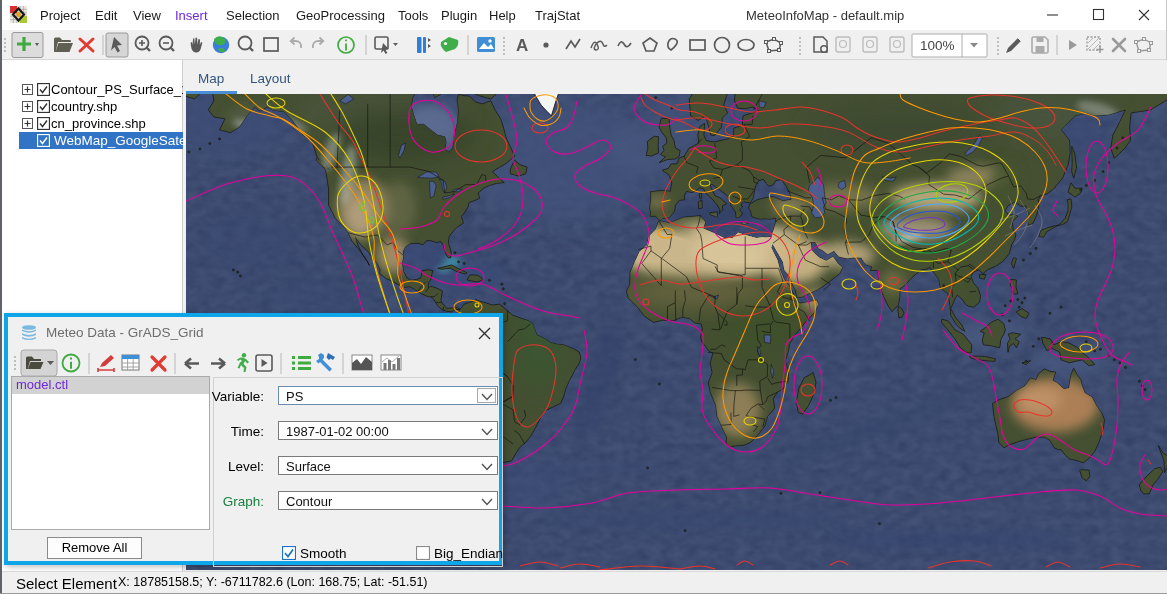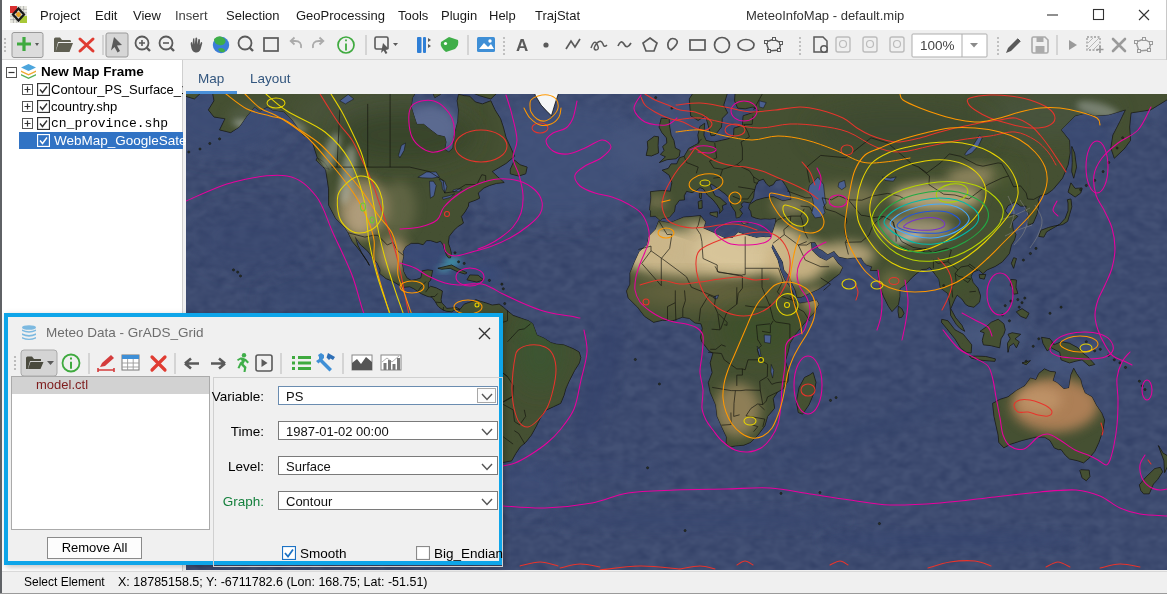--- a/index.html
+++ b/index.html
@@ -21,21 +21,21 @@
       <line y1="13.6" x1="0" y2="13.6" x2="17"></line>
     </g>
     <rect x="0" y="0" width="7" height="7" fill="#d83030"></rect>
     <rect x="10" y="10" width="7" height="7" fill="#a8c838"></rect>
     <path d="M8.5 2.5 L14 8.5 L8.5 14.5 L3 8.5 Z" fill="none" stroke="#181818" stroke-width="2.2"></path>
     <path d="M8.5 5.5 L11.5 8.5 L8.5 11.5 L5.5 8.5 Z" fill="#e8a020"></path>
   </svg>
 <span style="position:absolute;left:40px;top:8px;font-size:13px;color:#1a1a1a">Project</span>
 <span style="position:absolute;left:95px;top:8px;font-size:13px;color:#1a1a1a">Edit</span>
 <span style="position:absolute;left:133px;top:8px;font-size:13px;color:#1a1a1a">View</span>
-<span style="position:absolute;left:175px;top:8px;font-size:13px;color:#404040">Insert</span>
+<span style="position:absolute;left:175px;top:8px;font-size:13px;color:#6d28d9">Insert</span>
 <span style="position:absolute;left:226px;top:8px;font-size:13px;color:#1a1a1a">Selection</span>
 <span style="position:absolute;left:296px;top:8px;font-size:13px;color:#1a1a1a">GeoProcessing</span>
 <span style="position:absolute;left:398px;top:8px;font-size:13px;color:#1a1a1a">Tools</span>
 <span style="position:absolute;left:441px;top:8px;font-size:13px;color:#1a1a1a">Plugin</span>
 <span style="position:absolute;left:489px;top:8px;font-size:13px;color:#1a1a1a">Help</span>
 <span style="position:absolute;left:535px;top:8px;font-size:13px;color:#1a1a1a">TrajStat</span>
 <span class="abs" style="left:746px;top:8px;font-size:13px;color:#333">MeteoInfoMap - default.mip</span>
 <svg class="abs" width="140" height="30" style="left:1027px;top:0" xmlns="http://www.w3.org/2000/svg">
 <g stroke="#333" stroke-width="1.1" fill="none">
 <line x1="20" y1="15" x2="31" y2="15"></line>
@@ -174,34 +174,20 @@
     <path d="M1136 12 l8-3 7 4 -2 7 -10 1 z" stroke="#9a9a9a" stroke-width="1.4" fill="none"></path>
     <rect x="1134.5" y="10.5" width="3" height="3" fill="#f0f0f0" stroke="#9a9a9a" stroke-width="1"></rect>
     <rect x="1142.5" y="7.5" width="3" height="3" fill="#f0f0f0" stroke="#9a9a9a" stroke-width="1"></rect>
     <rect x="1149.5" y="11.5" width="3" height="3" fill="#f0f0f0" stroke="#9a9a9a" stroke-width="1"></rect>
     <rect x="1147.5" y="18.5" width="3" height="3" fill="#f0f0f0" stroke="#9a9a9a" stroke-width="1"></rect>
     <rect x="1137.5" y="19.5" width="3" height="3" fill="#f0f0f0" stroke="#9a9a9a" stroke-width="1"></rect>
   </svg>
 
 <div class="abs" style="left:0;top:60px;width:183px;height:511px;background:#fff;border-right:1px solid #cfcfcf"></div>
 <div class="abs" style="left:0;top:60px;width:183px;height:511px;">
-  <div class="abs" style="left:0;top:4px;width:183px;height:17px;position:relative">
-    <svg width="11" height="11" style="position:absolute;left:6px;top:3px" xmlns="http://www.w3.org/2000/svg">
-        <rect x="0.5" y="0.5" width="10" height="10" fill="#fff" stroke="#555"></rect>
-        <g stroke="#333" stroke-width="1.2">
-          <path d="M2.5 5.5 h6"></path>
-        </g>
-      </svg>
-      <svg width="17" height="15" style="position:absolute;left:20px;top:0px" xmlns="http://www.w3.org/2000/svg">
-        <path d="M8.5 0 L16 3.5 L8.5 7 L1 3.5 Z" fill="#4da6dd"></path>
-        <path d="M1 6.5 L8.5 10 L16 6.5 L16 8 L8.5 11.5 L1 8 Z" fill="#f0a830"></path>
-        <path d="M1 10 L8.5 13.5 L16 10 L16 11.5 L8.5 15 L1 11.5 Z" fill="#58b058"></path>
-      </svg>
-    <span class="abs" style="left:41px;top:0px;font-size:13.5px;font-weight:bold;color:#000">New Map Frame</span>
-  </div>
   <div class="abs" style="left:0;top:21px;width:183px;height:17px;">
     <svg width="11" height="11" style="position:absolute;left:22px;top:3px" xmlns="http://www.w3.org/2000/svg">
         <rect x="0.5" y="0.5" width="10" height="10" fill="#fff" stroke="#555"></rect>
         <g stroke="#333" stroke-width="1.2">
           <path d="M2.5 5.5 h6 M5.5 2.5 v6"></path>
         </g>
       </svg>
       <svg width="13" height="13" style="position:absolute;left:37px;top:2px" xmlns="http://www.w3.org/2000/svg">
         <rect x="0.5" y="0.5" width="12" height="12" fill="#fff" stroke="#333" stroke-width="1.3"></rect>
         <path d="M3 6.5 L5.5 9.5 L10 3.5" stroke="#333" stroke-width="1.4" fill="none"></path>
@@ -214,21 +200,21 @@
         <g stroke="#333" stroke-width="1.2">
           <path d="M2.5 5.5 h6 M5.5 2.5 v6"></path>
         </g>
       </svg>
       <svg width="13" height="13" style="position:absolute;left:37px;top:2px" xmlns="http://www.w3.org/2000/svg">
         <rect x="0.5" y="0.5" width="12" height="12" fill="#fff" stroke="#333" stroke-width="1.3"></rect>
         <path d="M3 6.5 L5.5 9.5 L10 3.5" stroke="#333" stroke-width="1.4" fill="none"></path>
       </svg>
     <span class="abs" style="left:51px;top:1px;font-size:13px;color:#000">country.shp</span>
   </div>
-  <div class="abs" style="left:0;top:55px;width:183px;height:17px;font-family:Liberation Mono, monospace;">
+  <div class="abs" style="left:0;top:55px;width:183px;height:17px;">
     <svg width="11" height="11" style="position:absolute;left:22px;top:3px" xmlns="http://www.w3.org/2000/svg">
         <rect x="0.5" y="0.5" width="10" height="10" fill="#fff" stroke="#555"></rect>
         <g stroke="#333" stroke-width="1.2">
           <path d="M2.5 5.5 h6 M5.5 2.5 v6"></path>
         </g>
       </svg>
       <svg width="13" height="13" style="position:absolute;left:37px;top:2px" xmlns="http://www.w3.org/2000/svg">
         <rect x="0.5" y="0.5" width="12" height="12" fill="#fff" stroke="#333" stroke-width="1.3"></rect>
         <path d="M3 6.5 L5.5 9.5 L10 3.5" stroke="#333" stroke-width="1.4" fill="none"></path>
       </svg>
@@ -704,21 +690,21 @@
       <g transform="translate(372,7)">
         <rect x="0" y="0" width="20" height="15" fill="#fff" stroke="#888"></rect>
         <rect x="2.5" y="8" width="3" height="7" fill="#777"></rect>
         <rect x="7" y="5" width="3" height="10" fill="#777"></rect>
         <rect x="11.5" y="9" width="3" height="6" fill="#777"></rect>
         <rect x="16" y="3" width="3" height="12" fill="#777"></rect>
         <path d="M1 7 L6 3 L11 7 L18 1" stroke="#999" stroke-width="0.8" fill="none"></path>
       </g>
     </svg>
  <div class="abs" style="left:3px;top:59px;width:199px;height:154px;background:#fff;border:1px solid #aaa">
-   <div style="height:17px;background:#d2d2d2;font-size:13px;color:#7f1d1d;padding-left:24px;line-height:16px">model.ctl</div>
+   <div style="height:17px;background:#d2d2d2;font-size:13px;color:#6d28d9;padding-left:4px;line-height:16px">model.ctl</div>
  </div>
  <div class="abs" style="left:39px;top:220px;width:95px;height:22px;background:#fdfdfd;border:1px solid #8a8a8a;
    text-align:center;font-size:13px;line-height:20px;color:#000">Remove All</div>
  <div class="abs" style="left:205px;top:60px;width:290px;height:190px;border:1px solid #d0d0d0"></div>
  <span class="abs" style="right:235px;top:72px;font-size:13.5px;color:#000">Variable:</span>
  <span class="abs" style="right:235px;top:107px;font-size:13.5px;color:#000">Time:</span>
  <span class="abs" style="right:235px;top:142px;font-size:13.5px;color:#000">Level:</span>
  <span class="abs" style="right:235px;top:177px;font-size:13.5px;color:#15803d">Graph:</span>
  <div style="position:absolute;left:270px;top:69px;width:220px;height:19px;background:#fff;border:1px solid #6a8cb0;">
       <div style="position:absolute;right:1px;top:1px;width:19px;height:15px;border:1px solid #a8a8a8;background:#fbfbfb"></div>
@@ -750,17 +736,17 @@
    <path d="M3 7 L6 10.5 L11 3.5" stroke="#1c72c4" stroke-width="1.7" fill="none"></path>
     </svg>
  <span class="abs" style="left:292px;top:229px;font-size:13.5px;color:#000">Smooth</span>
  <svg width="14" height="14" style="position:absolute;left:408px;top:229px" xmlns="http://www.w3.org/2000/svg">
    <rect x="0.5" y="0.5" width="13" height="13" fill="#fff" stroke="#8a8a8a" stroke-width="1.2"></rect>
     </svg>
  <span class="abs" style="left:426px;top:229px;font-size:13.5px;color:#000">Big_Endian</span>
 </div>
 
 <div class="abs" style="left:0;top:571px;width:1167px;height:23px;background:#f0f0f0;border-top:1px solid #d9d9d9"></div>
-<span class="abs" style="left:24px;top:575px;font-size:12px;color:#000">Select Element</span>
+<span class="abs" style="left:16px;top:575px;font-size:15px;color:#000">Select Element</span>
 <span class="abs" style="left:118px;top:575px;font-size:12.5px;color:#000">X: 18785158.5; Y: -6711782.6 (Lon: 168.75; Lat: -51.51)</span>
 
 <div class="abs" style="left:0;top:0;width:2px;height:594px;background:#5f6266"></div>
 <div class="abs" style="left:0;top:593px;width:1167px;height:1px;background:#9a9a9a"></div>
 <div class="abs" style="left:1166px;top:0;width:1px;height:60px;background:#c8c8c8"></div>
 </body></html>

